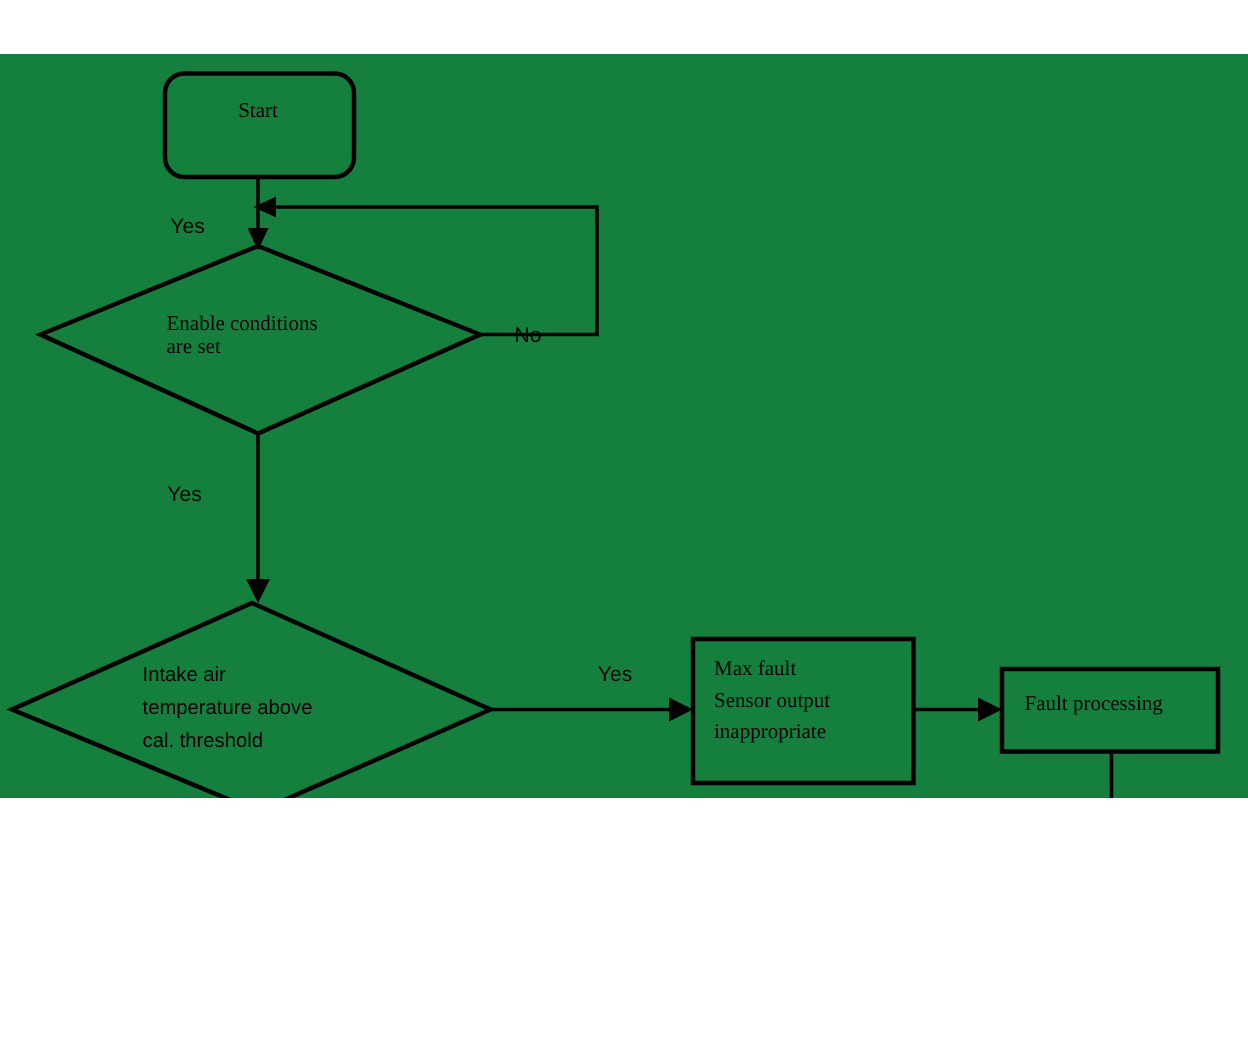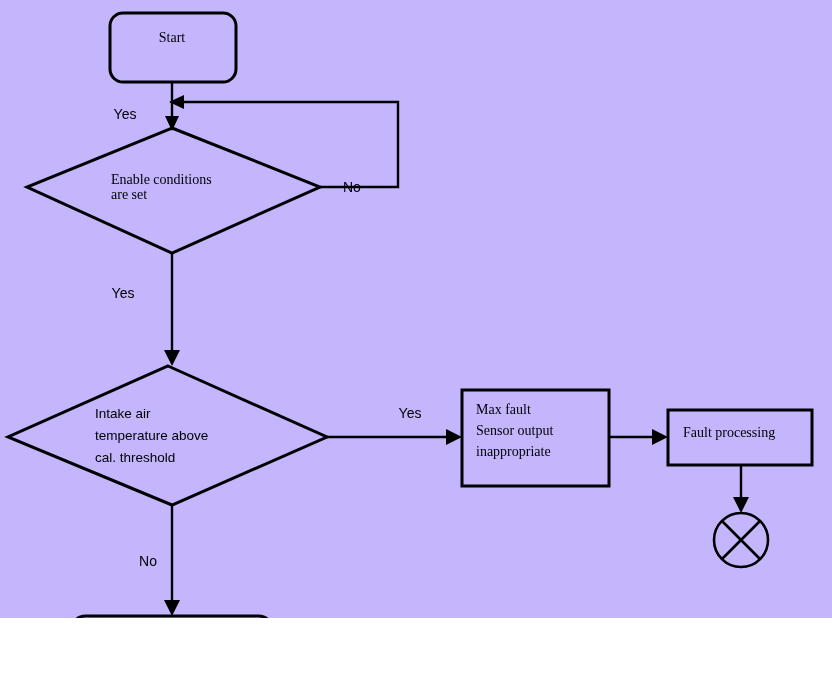--- a/index.html
+++ b/index.html
@@ -7,23 +7,24 @@
     margin: 0;
     padding: 0;
     background: #ffffff;
   }
   body {
     font-family: "Liberation Serif", "DejaVu Serif", serif;
   }
   #canvas {
     position: relative;
     width: 832px;
-    height: 618px;
-    background: #c4b5fd;
+    height: 496px;
+    background: #15803d;
     overflow: hidden;
+    margin-top: 36px;
   }
   #flow-svg {
     position: absolute;
     left: 0;
     top: 0;
     width: 832px;
     height: 700px;
   }
   .node-text {
     font-family: "Liberation Serif", "DejaVu Serif", serif;

